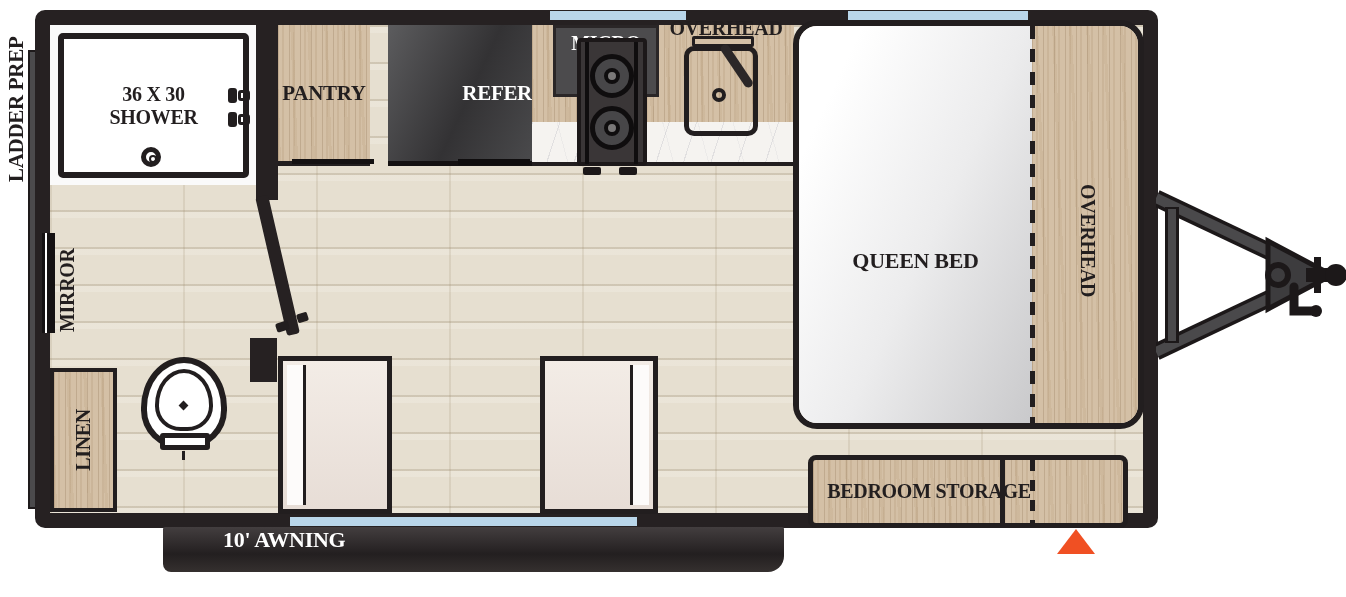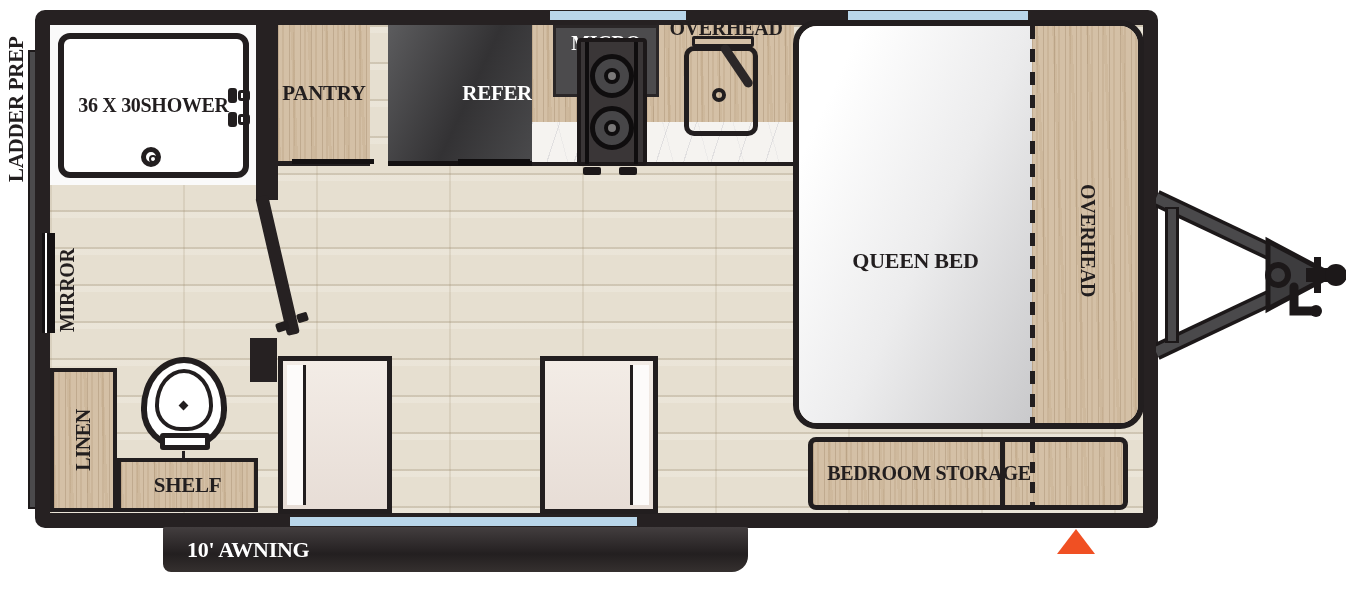--- a/index.html
+++ b/index.html
@@ -35,21 +35,21 @@
 
   <div class="abs" style="left:28px;top:50px;width:13px;height:455px;background:#4b4a4c;border:2px solid #1e1a1b;"></div>
 
   <div class="abs floor" style="left:35px;top:10px;width:1123px;height:518px;border:15px solid #262122;border-radius:10px;box-sizing:border-box;"></div>
 
   <div class="abs window" style="left:550px;top:11px;width:136px;height:9px;"></div>
   <div class="abs window" style="left:848px;top:11px;width:180px;height:9px;"></div>
   <div class="abs window" style="left:290px;top:517px;width:347px;height:9px;"></div>
 
   <div class="abs" style="left:50px;top:25px;width:206px;height:160px;background:#fafafa;"></div>
-  <div class="abs" style="left:58px;top:33px;width:191px;height:145px;border:6px solid #221e1f;border-radius:12px;background:#ffffff;box-sizing:border-box;display:flex;flex-direction:row;align-items:center;justify-content:center;">
+  <div class="abs" style="left:58px;top:33px;width:191px;height:145px;border:6px solid #221e1f;border-radius:5px;background:#ffffff;box-sizing:border-box;display:flex;flex-direction:column;align-items:center;justify-content:center;">
     <div class="lbl" style="font-size:20px;">36 X 30</div>
     <div class="lbl" style="font-size:20px;">SHOWER</div>
   </div>
   <div class="abs" style="left:141px;top:147px;width:20px;height:20px;border:5px solid #221e1f;border-radius:50%;background:#fff;box-sizing:border-box;">
     <div class="abs" style="left:3px;top:3px;width:4px;height:4px;border:2px solid #221e1f;border-radius:50%;"></div>
   </div>
 
   <div class="abs" style="left:228px;top:88px;width:9px;height:15px;background:#221e1f;border-radius:3px;"></div>
   <div class="abs" style="left:238px;top:90px;width:12px;height:11px;border:3px solid #221e1f;border-radius:3px;box-sizing:border-box;"></div>
   <div class="abs" style="left:228px;top:112px;width:9px;height:15px;background:#221e1f;border-radius:3px;"></div>
@@ -65,23 +65,20 @@
   <div class="abs lbl vup" style="left:56px;top:236px;height:96px;font-size:20px;display:flex;align-items:center;">MIRROR</div>
 
   <div class="abs" style="left:141px;top:357px;width:86px;height:92px;border:6px solid #221e1f;border-radius:50% 50% 46% 46%/55% 55% 42% 42%;background:#ffffff;box-sizing:border-box;"></div>
   <div class="abs" style="left:155px;top:369px;width:58px;height:62px;border:4px solid #221e1f;border-radius:50% 50% 44% 44%/58% 58% 40% 40%;box-sizing:border-box;"></div>
   <div class="abs" style="left:180px;top:402px;width:7px;height:7px;background:#221e1f;transform:rotate(45deg);"></div>
   <div class="abs" style="left:160px;top:433px;width:50px;height:17px;border:5px solid #221e1f;background:#ffffff;border-radius:3px;box-sizing:border-box;"></div>
   <div class="abs" style="left:182px;top:451px;width:3px;height:9px;background:#221e1f;"></div>
 
   <div class="abs wood" style="left:50px;top:368px;width:67px;height:144px;border:4px solid #221e1f;box-sizing:border-box;display:flex;align-items:center;justify-content:center;">
     <div class="lbl vup" style="font-size:20px;">LINEN</div>
-  </div>
-  <div class="abs wood" style="left:117px;top:458px;width:141px;height:54px;border:4px solid #221e1f;box-sizing:border-box;display:flex;align-items:center;justify-content:center;">
-    <div class="lbl" style="font-size:21px;">SHELF</div>
   </div>
 
   <div class="abs wood" style="left:278px;top:25px;width:92px;height:141px;border-bottom:5px solid #221e1f;box-sizing:border-box;display:flex;align-items:center;justify-content:center;">
     <div class="lbl" style="font-size:21px;">PANTRY</div>
   </div>
   <div class="abs" style="left:292px;top:159px;width:82px;height:5px;background:#141112;"></div>
 
   <div class="abs" style="left:388px;top:25px;width:144px;height:141px;background:linear-gradient(115deg,#5c5c5e 0%,#333234 55%,#4a4a4c 100%);border-bottom:5px solid #141112;box-sizing:border-box;display:flex;align-items:center;justify-content:flex-end;">
     <div class="lbl" style="font-size:21px;color:#ffffff;">REFER</div>
   </div>
@@ -114,34 +111,34 @@
   <div class="abs" style="left:712px;top:88px;width:14px;height:14px;border:4px solid #221e1f;border-radius:50%;box-sizing:border-box;"></div>
 
   <div class="abs" style="left:793px;top:20px;width:351px;height:409px;border:6px solid #221e1f;border-radius:24px;box-sizing:border-box;overflow:hidden;">
     <div class="abs" style="left:0;top:0;bottom:0;width:233px;background:linear-gradient(115deg,#ffffff 15%,#ececed 55%,#c9c9cb 100%);"></div>
     <div class="abs wood" style="left:233px;top:0;bottom:0;right:0;"></div>
     <div class="abs" style="left:231px;top:0;bottom:0;width:5px;background:repeating-linear-gradient(180deg,#221e1f 0 13px,transparent 13px 23px);"></div>
     <div class="abs lbl" style="left:0;top:222px;width:233px;text-align:center;font-size:22px;">QUEEN BED</div>
     <div class="abs lbl vdown" style="left:277px;top:158px;height:145px;font-size:20px;display:flex;align-items:center;">OVERHEAD</div>
   </div>
 
-  <div class="abs wood" style="left:808px;top:437px;width:320px;height:73px;border:5px solid #221e1f;border-radius:8px;box-sizing:border-box;">
+  <div class="abs wood" style="left:808px;top:455px;width:320px;height:73px;border:5px solid #221e1f;border-radius:8px;box-sizing:border-box;">
     <div class="abs" style="left:187px;top:0;width:5px;height:100%;background:#221e1f;"></div>
     <div class="abs" style="left:217px;top:0;width:5px;height:100%;background:repeating-linear-gradient(180deg,#221e1f 0 11px,transparent 11px 20px);"></div>
     <div class="abs lbl" style="left:2px;top:20px;width:228px;text-align:center;font-size:20px;">BEDROOM STORAGE</div>
   </div>
 
   <div class="abs" style="left:278px;top:356px;width:114px;height:158px;border:5px solid #221e1f;background:linear-gradient(180deg,#f3ece6,#e7ddd6);box-sizing:border-box;">
     <div class="abs" style="left:4px;top:4px;bottom:4px;width:16px;background:#fdfbfa;border-right:3px solid #221e1f;"></div>
   </div>
   <div class="abs" style="left:540px;top:356px;width:118px;height:158px;border:5px solid #221e1f;background:linear-gradient(180deg,#f3ece6,#e7ddd6);box-sizing:border-box;">
     <div class="abs" style="right:4px;top:4px;bottom:4px;width:16px;background:#fdfbfa;border-left:3px solid #221e1f;"></div>
   </div>
 
-  <div class="abs" style="left:163px;top:527px;width:585px;height:45px;background:linear-gradient(180deg,#433e3f 0%,#231f20 60%,#35302f 100%);border-radius:2px 2px 16px 8px;display:flex;align-items:center;">
+  <div class="abs" style="left:163px;top:527px;width:585px;height:45px;background:linear-gradient(180deg,#433e3f 0%,#231f20 60%,#35302f 100%);border-radius:2px 2px 16px 8px;display:flex;align-items:flex-start;padding-left:36px;">
     <div class="lbl" style="font-size:22px;color:#ffffff;padding-left:24px;">10' AWNING</div>
   </div>
 
   <div class="abs" style="left:1057px;top:529px;width:0;height:0;border-left:19px solid transparent;border-right:19px solid transparent;border-bottom:25px solid #f05023;"></div>
 
   <svg class="abs" style="left:1156px;top:185px;" width="190" height="180" viewBox="0 0 190 180">
     <line x1="0" y1="13" x2="150" y2="84" stroke="#1c1819" stroke-width="17"></line>
     <line x1="0" y1="13" x2="150" y2="84" stroke="#4a494b" stroke-width="10"></line>
     <line x1="0" y1="167" x2="150" y2="96" stroke="#1c1819" stroke-width="17"></line>
     <line x1="0" y1="167" x2="150" y2="96" stroke="#4a494b" stroke-width="10"></line>

